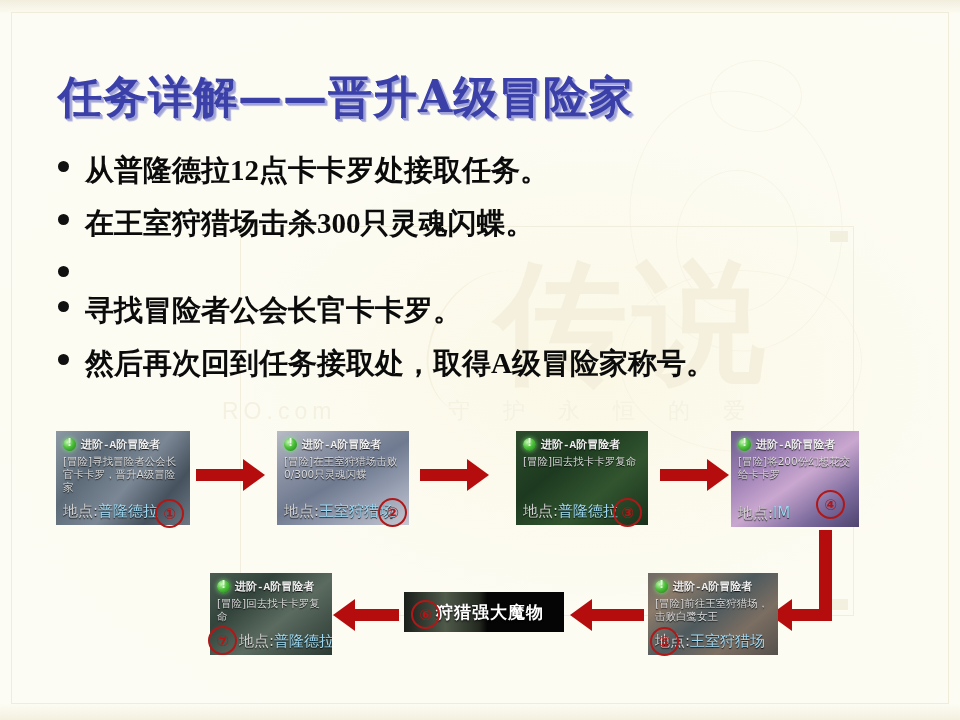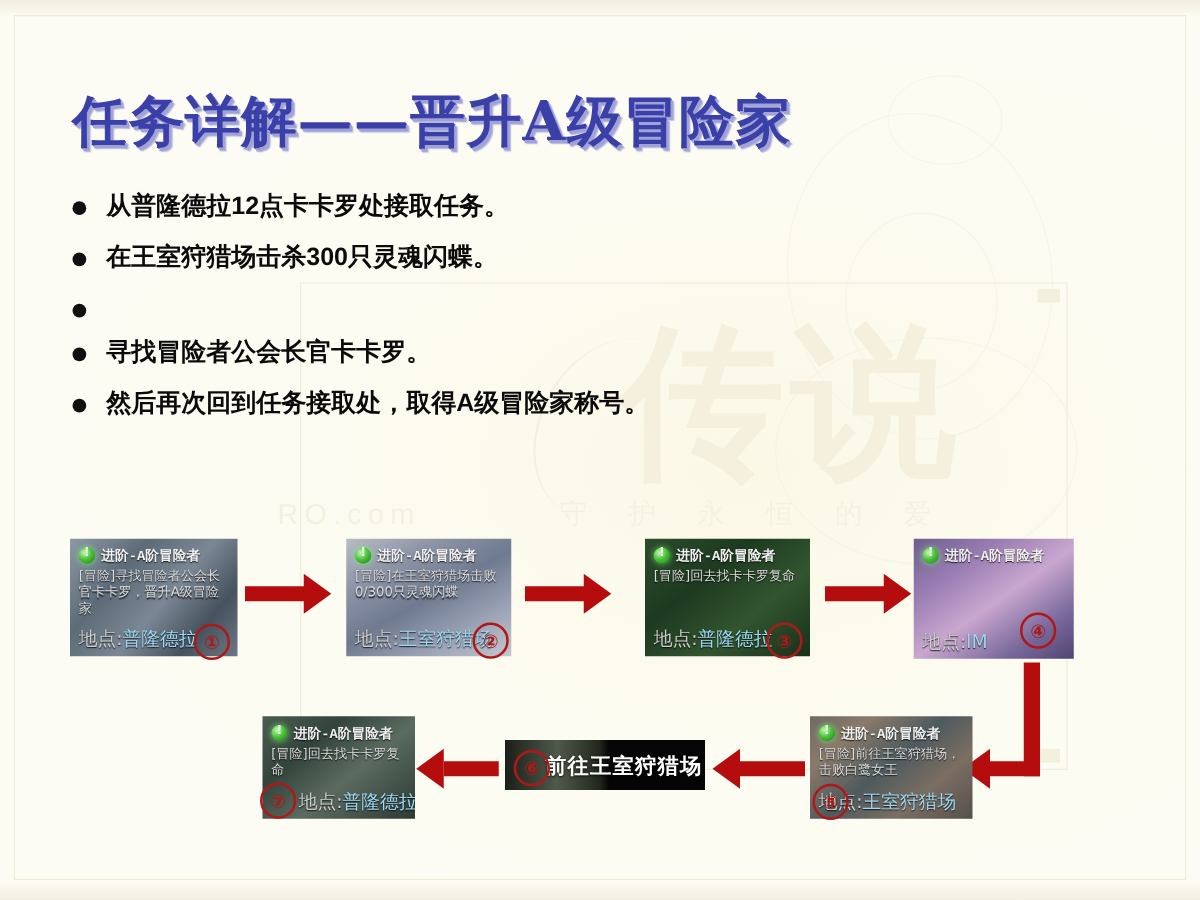--- a/index.html
+++ b/index.html
@@ -100,22 +100,22 @@
   }
   .bullet{
     display:flex;align-items:flex-start;
     margin-bottom:15px;
   }
   .bullet .dot{
     width:11px;height:11px;border-radius:50%;
     background:#101010;margin-top:9px;margin-right:16px;flex:0 0 auto;
   }
   .bullet .btext{
-    font-family:Liberation Sans, sans-serif;
-    font-size:20px;line-height:1.3;font-weight:700;color:#0b0b0b;
+    font-family:Liberation Serif, serif;
+    font-size:29px;line-height:1.3;font-weight:700;color:#0b0b0b;
     white-space:nowrap;
   }
 
   
   .flow{position:absolute;left:0;top:0;width:960px;height:720px;pointer-events:none;}
   .flow > *{pointer-events:auto;}
 
   .shot{
     position:absolute;
     box-sizing:border-box;
@@ -299,20 +299,21 @@
       <div class="arrow-shaft" style="left:660px;top:469px;width:48px;height:12px;"></div>
       <div class="arrow-head head-right" style="left:707px;top:459px;"></div>
     </div>
 
     <div class="shot bg-purple" style="left:731px;top:431px;width:128px;height:96px;">
       <div class="shot-inner">
         <div class="q-head">
           <span class="q-icon"></span>
           <span class="q-title">进阶-A阶冒险者</span>
         </div>
+        <div class="q-body">[冒险]将200份幻想花交给卡卡罗</div>
         <div class="q-loc">
           <span class="loc-k">地点:</span><span>lM</span>
         </div>
       </div>
     </div>
     <div class="stepnum" style="left:816px;top:490px;">④</div>
 
     <div>
       <div class="arrow-shaft" style="left:819px;top:530px;width:13px;height:91px;"></div>
       <div class="arrow-shaft" style="left:791px;top:609px;width:41px;height:12px;"></div>
@@ -332,21 +333,21 @@
       </div>
     </div>
     <div class="stepnum" style="left:650px;top:627px;">⑤</div>
 
     <div>
       <div class="arrow-shaft" style="left:592px;top:609px;width:52px;height:12px;"></div>
       <div class="arrow-head head-left" style="left:570px;top:599px;"></div>
     </div>
 
     <div class="banner" style="left:404px;top:592px;width:160px;height:40px;">
-      <span class="banner-text">前往王室狩猎场</span>
+      <span class="banner-text">狩猎强大魔物</span>
     </div>
     <div class="stepnum" style="left:411px;top:600px;">⑥</div>
 
     <div>
       <div class="arrow-shaft" style="left:355px;top:609px;width:44px;height:12px;"></div>
       <div class="arrow-head head-left" style="left:333px;top:599px;"></div>
     </div>
 
     <div class="shot bg-teal" style="left:210px;top:573px;width:122px;height:82px;">
       <div class="shot-inner">

